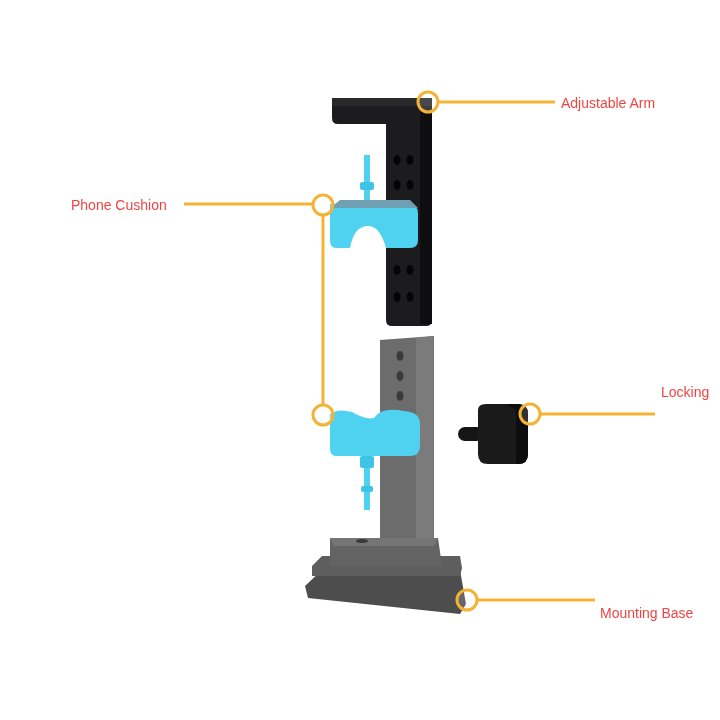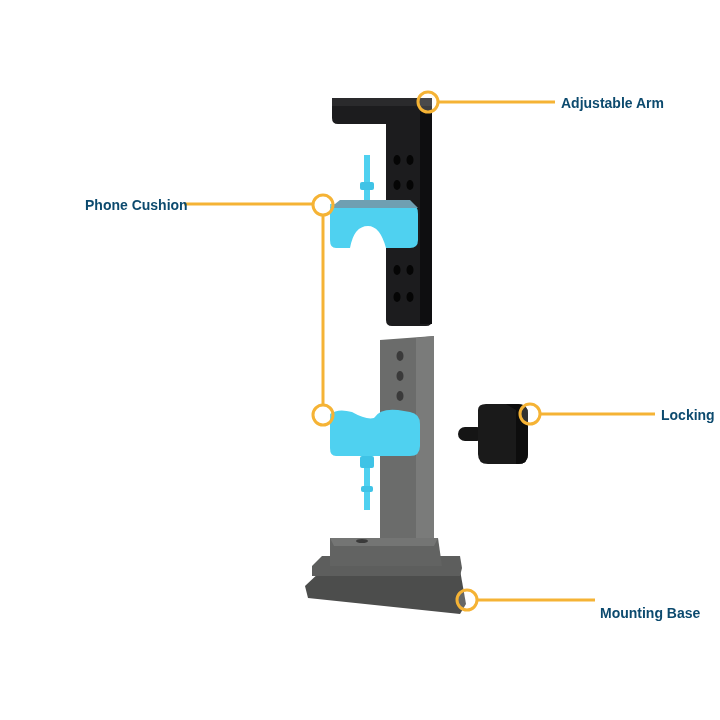--- a/index.html
+++ b/index.html
@@ -1,18 +1,18 @@
 <!DOCTYPE html>
 <html><head>
 <meta charset="utf-8">
 <style>
 html,body{margin:0;padding:0;background:#ffffff;}
 #stage{position:relative;width:720px;height:720px;overflow:hidden;background:#ffffff;font-family:"Liberation Sans",sans-serif;}
 svg{position:absolute;left:0;top:0;}
-.label{position:absolute;font-size:14px;font-weight:bold;color:#0c4a6e;white-space:nowrap;line-height:16px;}
+.label{position:absolute;font-size:14px;font-weight:normal;color:#ef4444;white-space:nowrap;line-height:16px;}
 </style>
 </head>
 <body>
 
 <div id="stage">
   <svg width="720" height="720" viewBox="0 0 720 720">
 
     <g>
       <path d="M332 98 L432 98 L432 320 Q432 326 426 326 L392 326 Q386 326 386 320 L386 124 L338 124 Q332 124 332 118 Z" fill="#1c1c1e"></path>
       <rect x="332" y="98" width="100" height="8" fill="#2a2a2c"></rect>
@@ -79,16 +79,16 @@
 
       <line x1="541" y1="414" x2="655" y2="414"></line>
       <circle cx="530" cy="414" r="10" fill="#ffffff" fill-opacity="0.15"></circle>
 
       <line x1="478" y1="600" x2="595" y2="600"></line>
       <circle cx="467" cy="600" r="10" fill="#ffffff" fill-opacity="0.15"></circle>
     </g>
   </svg>
 
   <div class="label" style="left:561px;top:95px;">Adjustable Arm</div>
-  <div class="label" style="left:85px;top:197px;">Phone Cushion</div>
-  <div class="label" style="left:661px;top:407px;">Locking</div>
+  <div class="label" style="left:71px;top:197px;">Phone Cushion</div>
+  <div class="label" style="left:661px;top:384px;">Locking</div>
   <div class="label" style="left:600px;top:605px;">Mounting Base</div>
 </div>
 
 </body></html>

